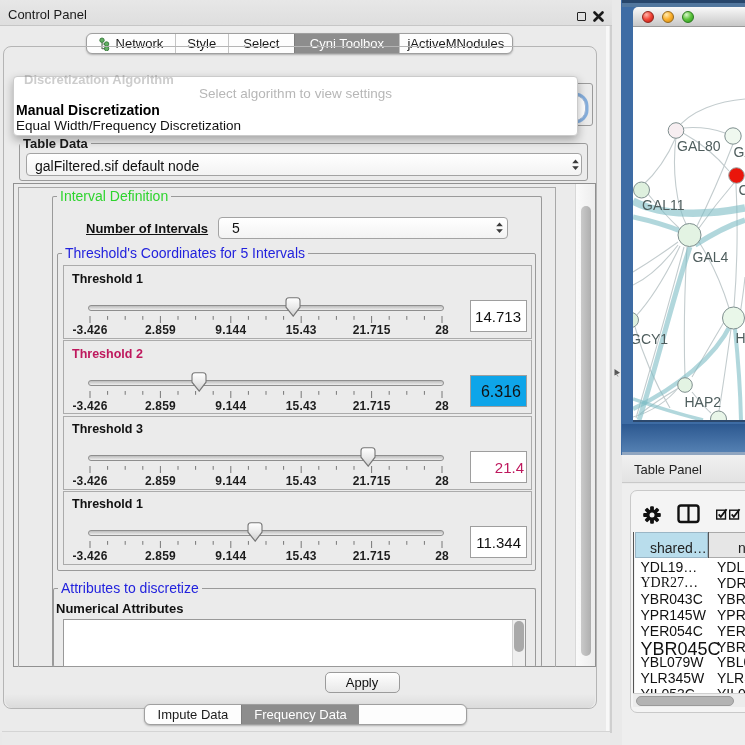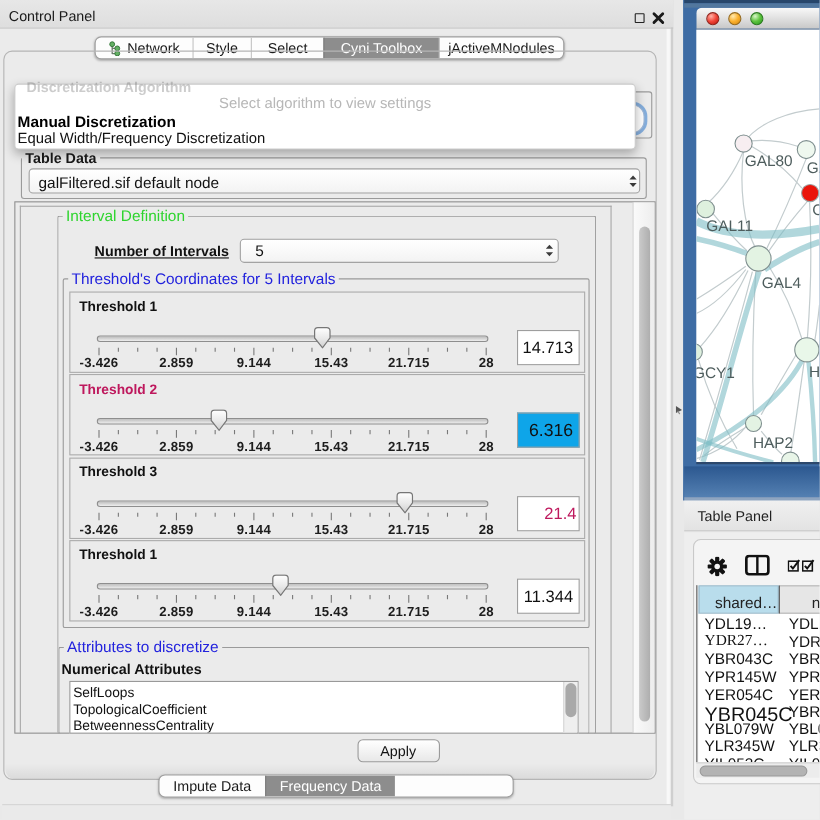--- a/index.html
+++ b/index.html
@@ -242,21 +242,20 @@
       </linearGradient>
     </defs>
     <path d="M4,0.8 L12,0.8 Q15,0.8 15,3.8 L15,10.2 L8.2,19.2 L1,10.2 L1,3.8 Q1,0.8 4,0.8 Z" fill="url(#thg3)" stroke="#767676" stroke-width="1.1"></path>
   </svg>
 <div class="abs" style="left:470px;top:525.9px;width:57px;height:32px;border:1px solid #9e9e9e;background:#fff;font-size:15px;color:#111;text-align:right;line-height:31px;padding-right:5px;">11.344</div>
 <div class="grp" style="left:53px;top:588px;width:483px;height:79px;border-radius:2px;border-bottom:none;">
     <span class="ttl" style="color:#2222dd;">Attributes to discretize</span>
   </div>
 <div class="abs bold" style="left:56px;top:601px;font-size:13px;color:#111;">Numerical Attributes</div>
 <div class="abs" style="left:63px;top:619px;width:463px;height:48px;border:1px solid #999;background:#fff;overflow:hidden;">
-    <div style="position:absolute;left:2.5px;top:2.5px;font-size:12.5px;color:#111;line-height:15px;">SelfLoops<br>TopologicalCoefficient<br>BetweennessCentrality</div>
     <div style="position:absolute;right:0;top:0;width:13px;height:100%;background:#efefef;border-left:1px solid #d5d5d5;"></div>
     <div style="position:absolute;right:1.5px;top:1px;width:10px;height:31px;background:#a9a9a9;border-radius:5px;"></div>
   </div>
 <div class="abs" style="left:324.5px;top:671.5px;width:75px;height:21px;border:1px solid #9b9b9b;border-radius:5px;background:linear-gradient(#ffffff,#e8e8e8);font-size:13px;color:#111;text-align:center;line-height:19px;">Apply</div>
 <div class="tabbar" style="left:144px;top:704px;width:323px;height:20.5px;">
 <div class="tab" style="width:96.5px;">Impute Data</div>
 <div class="tab sel" style="width:119px;">Frequency Data</div>
 <div class="tab" style="width:107.5px;margin-top:48px;">Infer Network</div>
 </div>
 <div class="abs" style="left:2px;top:731px;width:608px;height:14px;border-top:1px solid #d4d4d4;background:#eaeaea;"></div>

